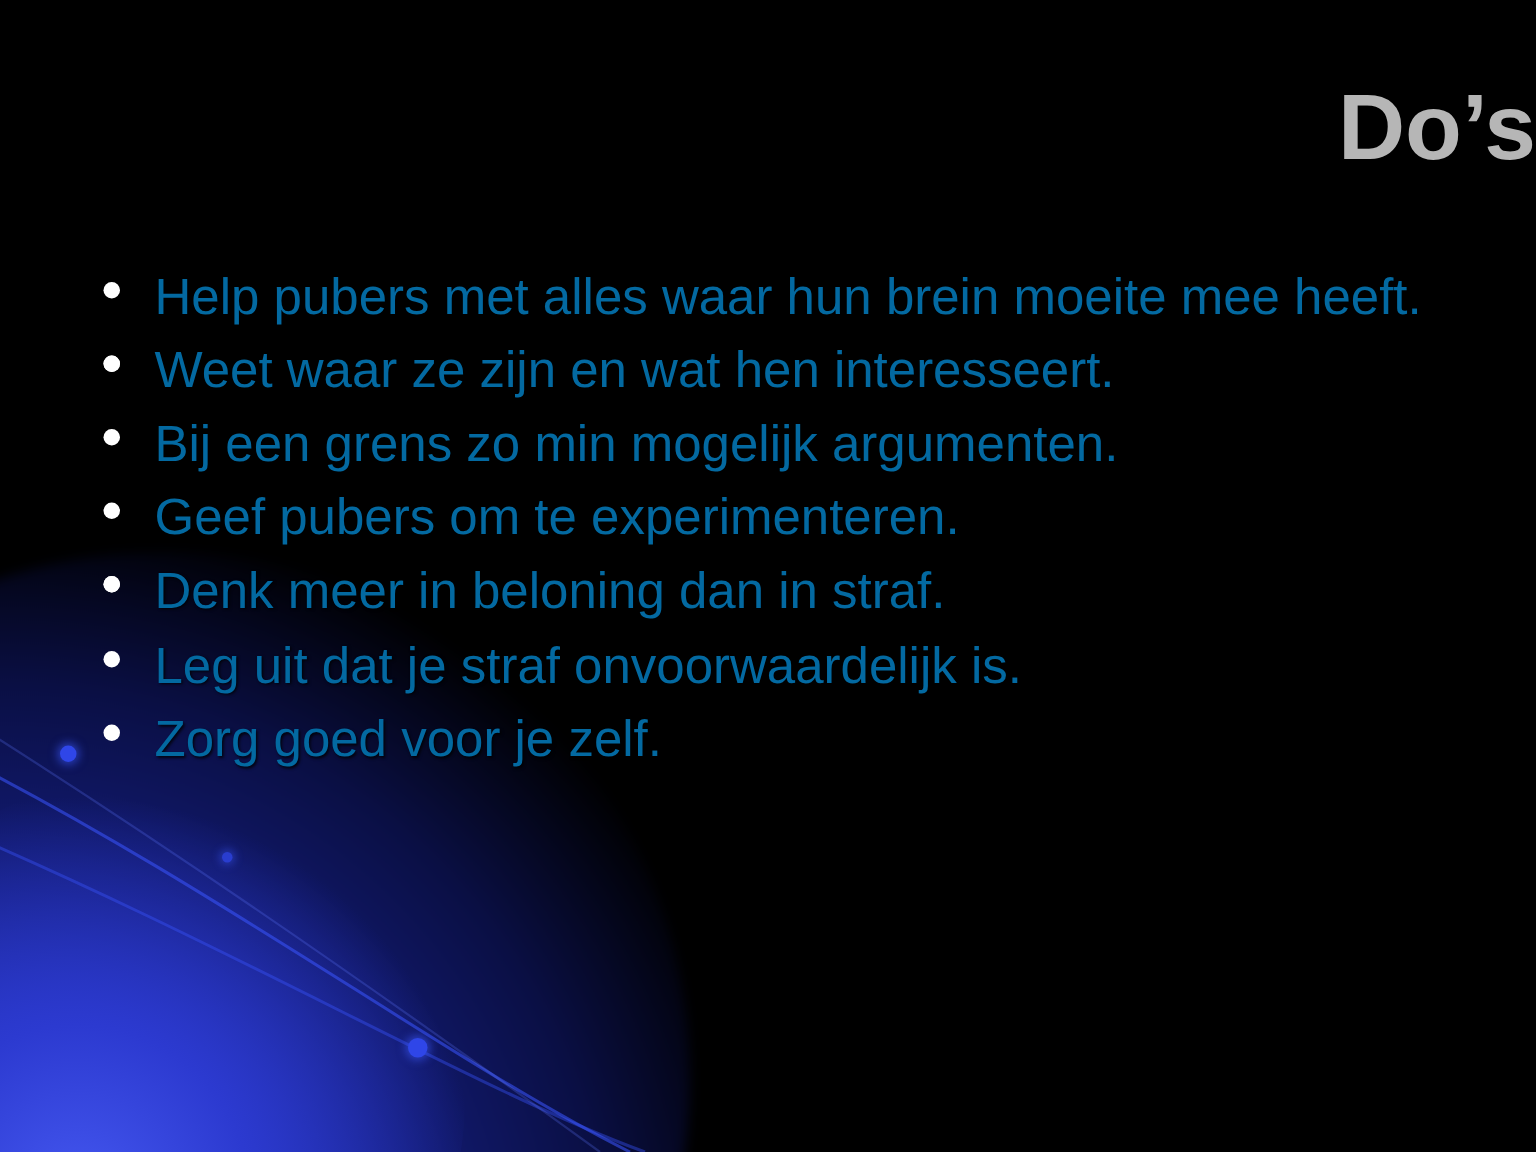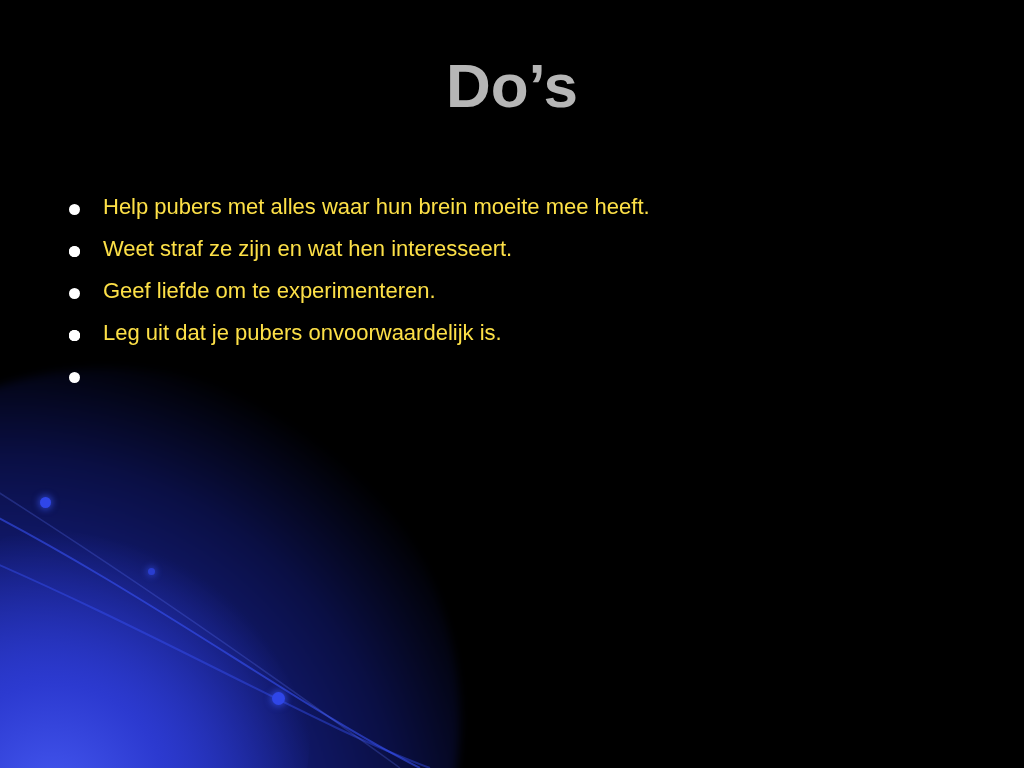--- a/index.html
+++ b/index.html
@@ -64,21 +64,21 @@
     border-radius: 50%;
     background: #2f46e8;
     box-shadow: 0 0 6px 2px rgba(60,90,255,0.55);
     pointer-events: none;
   }
   .title {
     position: absolute;
     top: 50px;
     left: 0;
     width: 1024px;
-    text-align: center;
+    text-align: right;
     font-size: 62px;
     font-weight: bold;
     color: #b6b6b6;
     text-shadow: 3px 3px 3px rgba(0,0,0,0.9);
     letter-spacing: 0px;
   }
   .body {
     position: absolute;
     top: 178px;
     left: 55px;
@@ -86,25 +86,24 @@
   }
   ul.bullets {
     list-style: none;
     margin: 0;
     padding: 0;
   }
   ul.bullets li {
     position: relative;
     padding-left: 48px;
     margin-bottom: 9px;
-    color: #fde047;
-    font-size: 22px;
+    color: #0369a1;
+    font-size: 34px;
     line-height: 1.18;
     text-shadow: 1px 1px 2px rgba(0,0,0,0.8);
-    margin-top: 16px;
   }
   ul.bullets li .marker {
     position: absolute;
     left: 14px;
     top: 10px;
     width: 11px;
     height: 11px;
     border-radius: 50%;
     background: #ffffff;
   }
@@ -133,35 +132,41 @@
     <ul class="bullets">
       <li>
         <span class="marker"></span>
         <span>Help pubers met alles waar hun brein moeite mee heeft.</span>
       </li>
       <li>
         <span class="marker"></span>
       </li>
       <li>
         <span class="marker"></span>
-        <span>Weet straf ze zijn en wat hen interesseert.</span>
+        <span>Weet waar ze zijn en wat hen interesseert.</span>
       </li>
       <li>
         <span class="marker"></span>
-        <span>Geef liefde om te experimenteren.</span>
+        <span>Bij een grens zo min mogelijk argumenten.</span>
+      </li>
+      <li>
+        <span class="marker"></span>
+        <span>Geef pubers om te experimenteren.</span>
       </li>
       <li>
         <span class="marker"></span>
       </li>
       <li>
         <span class="marker"></span>
+        <span>Denk meer in beloning dan in straf.</span>
       </li>
       <li>
         <span class="marker"></span>
-        <span>Leg uit dat je pubers onvoorwaardelijk is.</span>
+        <span>Leg uit dat je straf onvoorwaardelijk is.</span>
       </li>
       <li>
         <span class="marker"></span>
+        <span>Zorg goed voor je zelf.</span>
       </li>
     </ul>
   </div>
 
 </div>
 
 </body></html>

